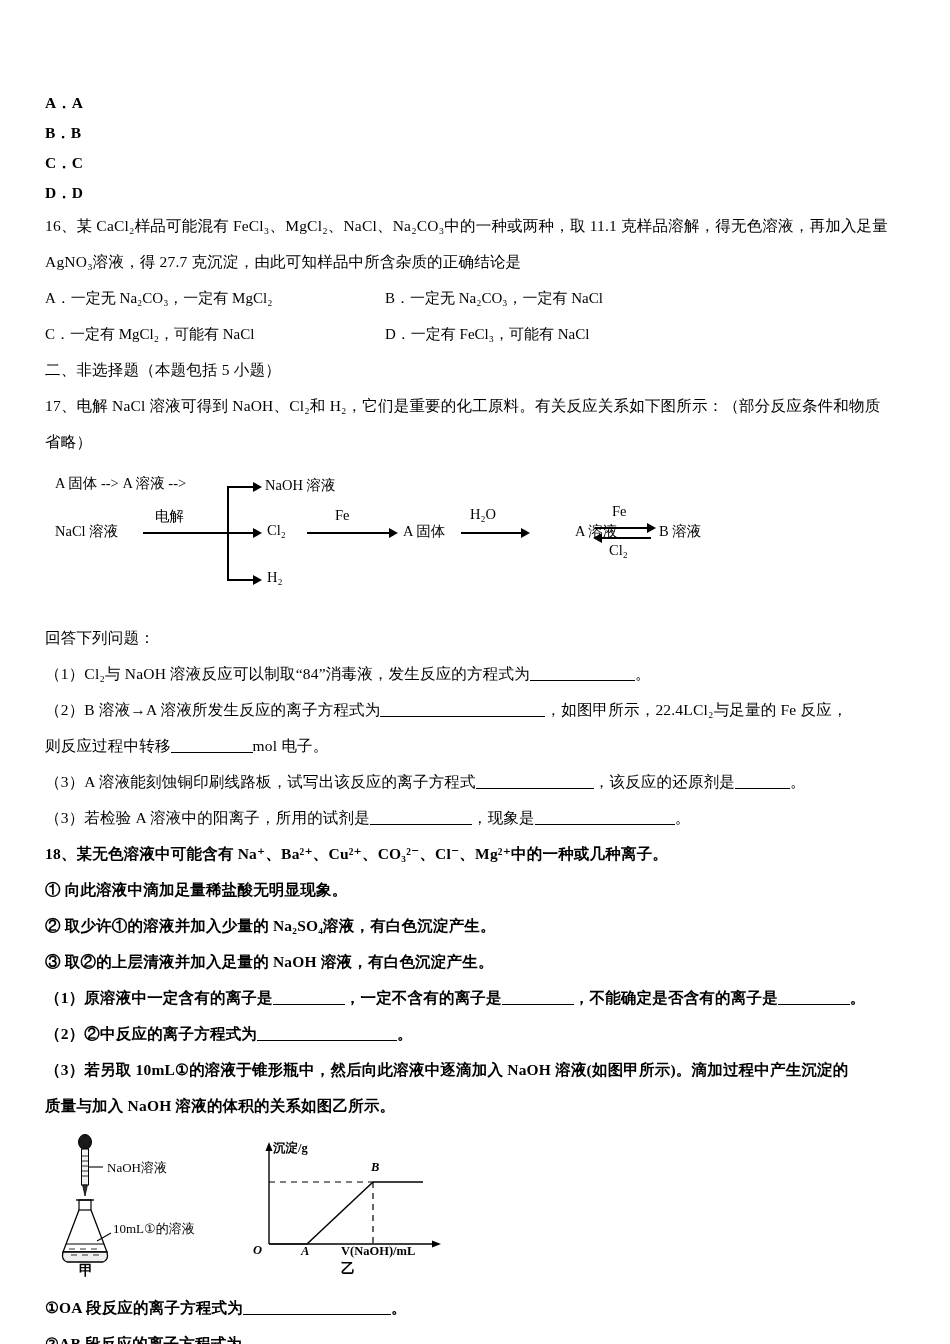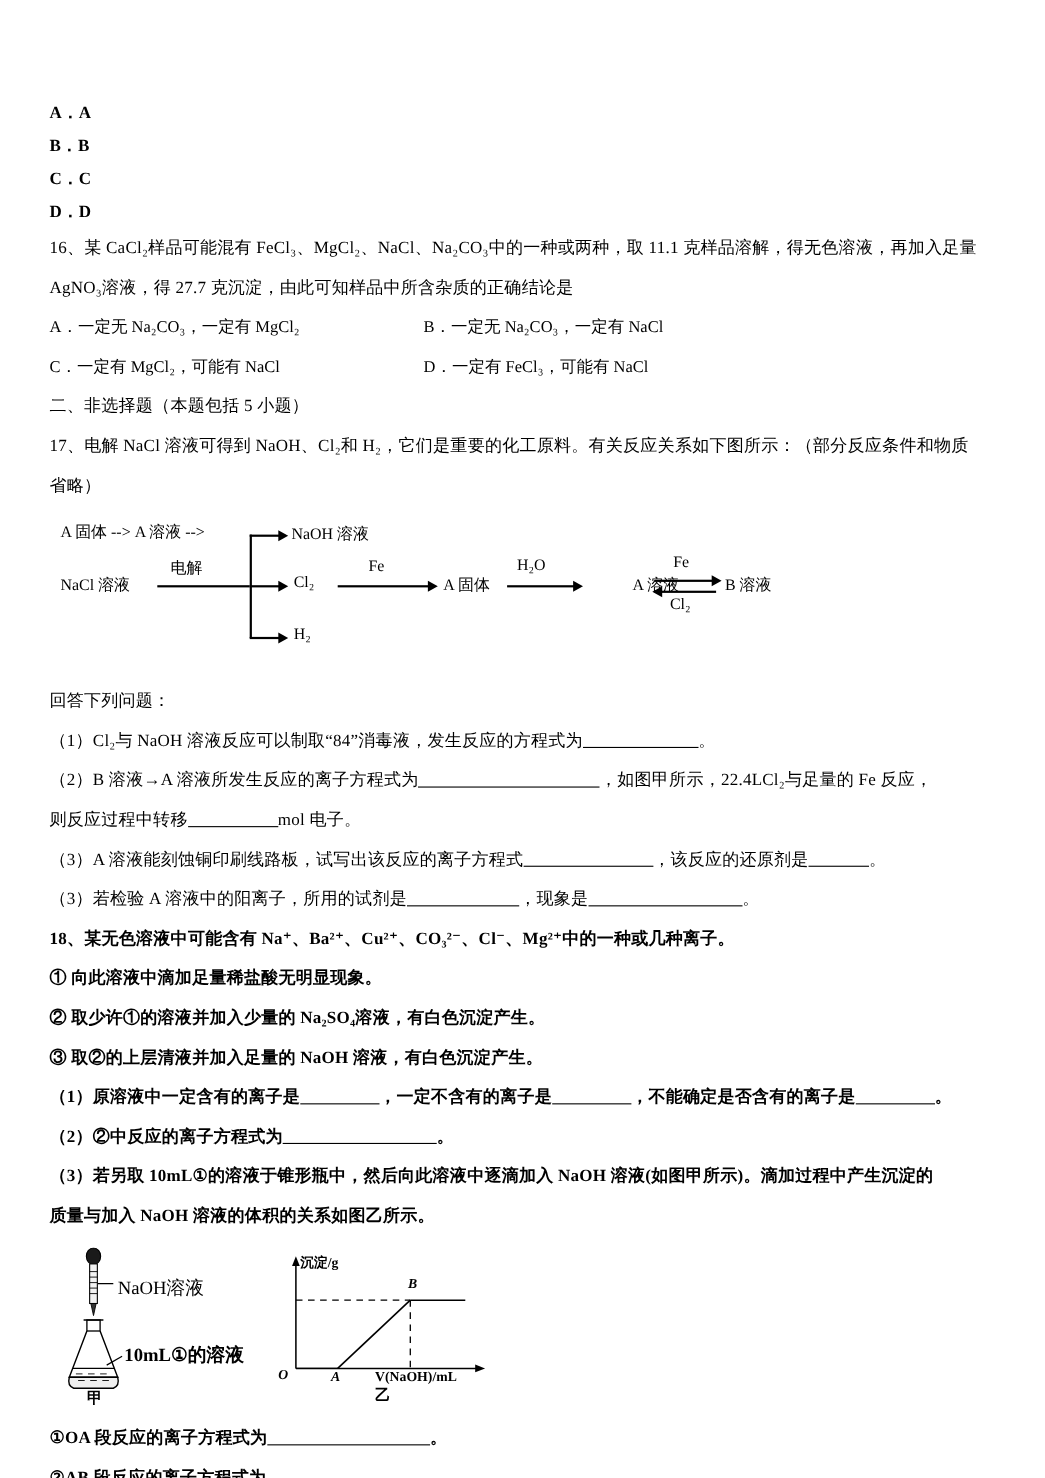--- a/index.html
+++ b/index.html
@@ -88,21 +88,21 @@
   .fig-jia { position: absolute; left: 10px; top: 0; width: 200px; height: 145px; }
   .fig-yi  { position: absolute; left: 200px; top: 0; width: 240px; height: 145px; }
   .fig-label {
     position: absolute;
     font-size: 14px;
     font-weight: bold;
     white-space: nowrap;
   }
   .fig-callout {
     position: absolute;
-    font-size: 17px;
+    font-size: 13px;
     white-space: nowrap;
   }
   .graph-lbl { position: absolute; white-space: nowrap; font-size: 12.5px; font-style: italic; font-weight: bold; }
   .graph-lbl.up { font-style: normal; }
 </style>
 </head>
 <body>
 
 <div class="page">
   <div class="content">
@@ -247,21 +247,21 @@
           <line x1="36" y1="115" x2="42" y2="115" stroke="#000" stroke-width="0.8"></line>
           <line x1="16" y1="121" x2="22" y2="121" stroke="#000" stroke-width="0.8"></line>
           <line x1="27" y1="121" x2="33" y2="121" stroke="#000" stroke-width="0.8"></line>
           <line x1="38" y1="121" x2="44" y2="121" stroke="#000" stroke-width="0.8"></line>
 
           <line x1="34" y1="33" x2="48" y2="33" stroke="#000" stroke-width="1.1"></line>
 
           <line x1="42" y1="107" x2="56" y2="99" stroke="#000" stroke-width="1.1"></line>
         </svg>
         <span class="fig-callout" style="left:52px; top:25px;">NaOH溶液</span>
-        <span class="fig-callout" style="left:58px; top:86px;font-weight:bold;">10mL①的溶液</span>
+        <span class="fig-callout" style="left:58px; top:86px;">10mL①的溶液</span>
         <span class="fig-label" style="left:24px; top:128px;">甲</span>
       </div>
 
       <div class="fig-yi">
         <svg width="220" height="130" viewBox="0 0 220 130">
 
           <line x1="24" y1="110" x2="24" y2="14" stroke="#000" stroke-width="1.4"></line>
           <polygon points="24,8 20.5,17 27.5,17" fill="#000"></polygon>
 
           <line x1="24" y1="110" x2="190" y2="110" stroke="#000" stroke-width="1.4"></line>

